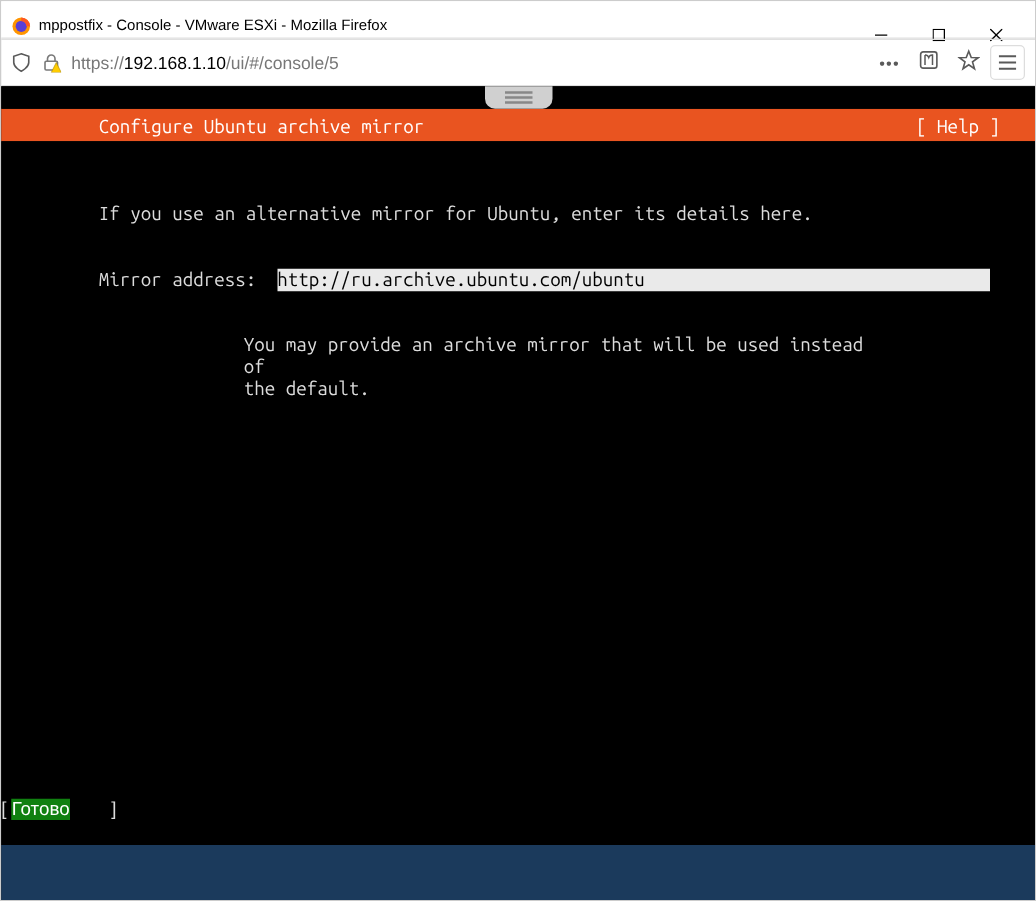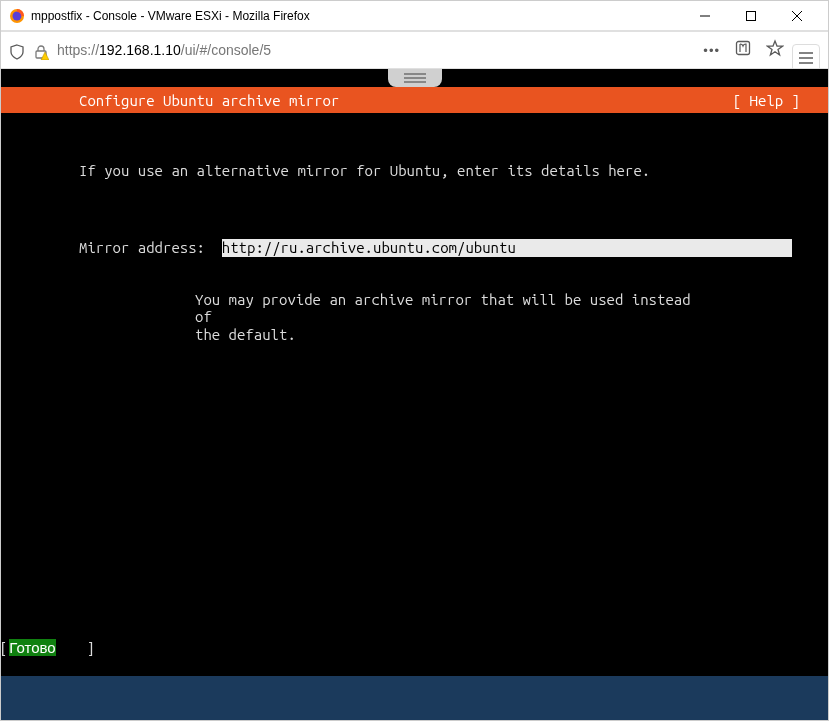--- a/index.html
+++ b/index.html
@@ -14,22 +14,21 @@
       width: 829px;
       height: 721px;
       background: #fff;
       display: flex;
       flex-direction: column;
       border: 1px solid #ccc;
     }
     .titlebar {
       height: 30px;
       display: flex;
-      align-items: center;
-      padding: 0 8px;
+      padding: 12px 8px;
       background: #fff;
       border-bottom: 1px solid #e0e0e0;
     }
     .titlebar-icon {
       width: 16px; height: 16px;
       margin-right: 6px;
     }
     .titlebar-title {
       font-size: 12px;
       color: #000;
@@ -46,20 +45,21 @@
       align-items: center;
       justify-content: center;
       color: #000;
       font-size: 10px;
       cursor: pointer;
     }
 
     .addr-row {
       height: 38px;
       display: flex;
+      align-items: center;
       padding: 12px 8px;
       gap: 8px;
       border-top: 1px solid #e0e0e0;
       border-bottom: 1px solid #e0e0e0;
     }
     .addr-icon {
       width: 16px; height: 16px;
       display: flex; align-items:center; justify-content:center;
       color: #5a5a5a;
       font-size: 14px;
@@ -137,21 +137,21 @@
       color: #dcdcdc;
       font-family: "Ubuntu Mono", "DejaVu Sans Mono", Consolas, monospace;
       font-size: 15px;
       line-height: 1.15;
       padding: 14px 36px 0 78px;
       white-space: pre;
       position: relative;
     }
     .mirror-row {
       display: flex;
-      margin-top: 26px;
+      margin-top: 2px;
     }
     .mirror-label {
       white-space: pre;
     }
     .mirror-input {
       background: #eaeaea;
       color: #000;
       white-space: pre;
       width: 605px;
       display: inline-block;

